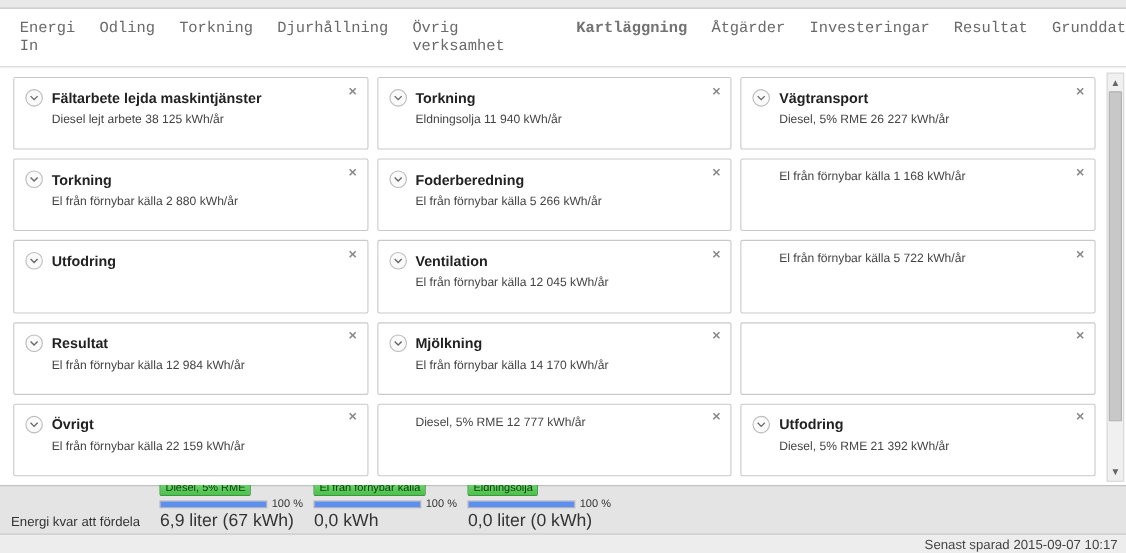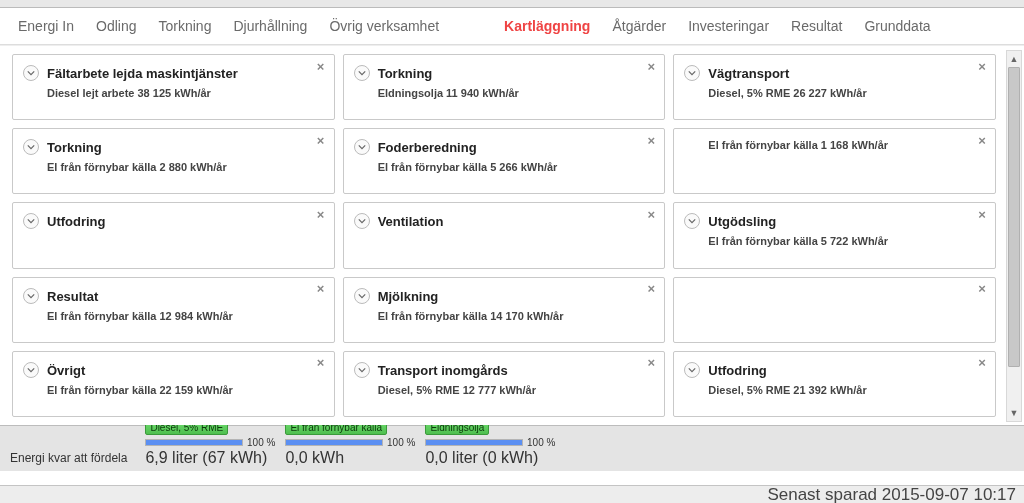--- a/index.html
+++ b/index.html
@@ -20,22 +20,22 @@
   }
   .tabs {
     display: flex;
     gap: 22px;
     padding: 10px 18px 10px 18px;
     border-bottom: 1px solid #ddd;
     background: #fff;
     font-size: 14px;
     color: #6a6a6a;
   }
-  .tab { cursor: pointer; }
-  .tab.active { color: #ef4444; font-weight: 700; padding-left: 43px; }
+  .tab { cursor: pointer; font-family: Liberation Mono, monospace; }
+  .tab.active { color: #737373; font-weight: 700; padding-left: 43px; }
   .content-wrap {
     position: relative;
     height: 380px;
     overflow: hidden;
     border-top: 1px solid #eee;
   }
   .cards {
     display: grid;
     grid-template-columns: repeat(3, 1fr);
     gap: 8px;
@@ -61,21 +61,21 @@
     display: flex;
     align-items: center;
     justify-content: center;
     color: #888;
     font-size: 13px;
     font-weight: bold;
     cursor: pointer;
   }
   .card-head {
     display: flex;
-    align-items: flex-end;
+    align-items: center;
     gap: 8px;
     margin-bottom: 6px;
   }
   .expand-btn {
     width: 16px;
     height: 16px;
     border: 1px solid #bbb;
     border-radius: 50%;
     display: flex;
     align-items: center;
@@ -87,21 +87,20 @@
   .expand-btn svg { width: 8px; height: 8px; }
   .card-title {
     font-weight: 700;
     font-size: 13px;
     color: #222;
   }
   .card-sub {
     font-size: 11px;
     color: #444;
     margin-left: 24px;
-    font-weight: bold;
   }
   .scrollbar {
     position: absolute;
     right: 2px;
     top: 4px;
     width: 16px;
     height: 372px;
     background: #f0f0f0;
     border: 1px solid #d8d8d8;
   }
@@ -155,21 +154,21 @@
   }
   .gauge-fill {
     position:absolute;left:0;top:0;bottom:0;
     background:#5b8ff2;
   }
   .gauge-pct{font-size:10px;color:#333;white-space:nowrap;}
   .gauge-sub{font-size:16px;color:#333;margin-top:1px;}
   .statusbar {
     position:absolute;bottom:0;left:0;right:0;
     height:18px;background:#ededed;border-top:1px solid #c4c4c4;
-    font-size:17px;color:#444;
+    font-size:12px;color:#444;
     display:flex;justify-content:flex-end;align-items:center;
     padding:4px 8px;
   }
 </style>
 </head>
 <body>
 
 <div class="topbar"></div>
 
 <div class="tabs" id="tabs">
@@ -265,31 +264,24 @@
       <div class="card">
         <div class="close">×</div>
         <div class="card-head">
           <div class="expand-btn">
             <span><svg viewBox="0 0 10 10">
                 <path d="M1 3 L5 7 L9 3" fill="none" stroke="#666" stroke-width="1.5"></path>
               </svg></span>
           </div>
           <div class="card-title">Ventilation</div>
         </div>
-      </div>
-      <div class="card">
-        <div class="close">×</div>
-        <div class="card-head">
-          <div class="expand-btn">
-            <span><svg viewBox="0 0 10 10">
-                <path d="M1 3 L5 7 L9 3" fill="none" stroke="#666" stroke-width="1.5"></path>
-              </svg></span>
-          </div>
-          <div class="card-title">Utgödsling</div>
-        </div>
+        <div class="card-sub">El från förnybar källa  12 045 kWh/år</div>
+      </div>
+      <div class="card">
+        <div class="close">×</div>
         <div class="card-sub">El från förnybar källa  5 722 kWh/år</div>
       </div>
       <div class="card">
         <div class="close">×</div>
         <div class="card-head">
           <div class="expand-btn">
             <span><svg viewBox="0 0 10 10">
                 <path d="M1 3 L5 7 L9 3" fill="none" stroke="#666" stroke-width="1.5"></path>
               </svg></span>
           </div>
@@ -319,28 +311,20 @@
             <span><svg viewBox="0 0 10 10">
                 <path d="M1 3 L5 7 L9 3" fill="none" stroke="#666" stroke-width="1.5"></path>
               </svg></span>
           </div>
           <div class="card-title">Övrigt</div>
         </div>
         <div class="card-sub">El från förnybar källa  22 159 kWh/år</div>
       </div>
       <div class="card">
         <div class="close">×</div>
-        <div class="card-head">
-          <div class="expand-btn">
-            <span><svg viewBox="0 0 10 10">
-                <path d="M1 3 L5 7 L9 3" fill="none" stroke="#666" stroke-width="1.5"></path>
-              </svg></span>
-          </div>
-          <div class="card-title">Transport inomgårds</div>
-        </div>
         <div class="card-sub">Diesel, 5% RME 12 777 kWh/år</div>
       </div>
       <div class="card">
         <div class="close">×</div>
         <div class="card-head">
           <div class="expand-btn">
             <span><svg viewBox="0 0 10 10">
                 <path d="M1 3 L5 7 L9 3" fill="none" stroke="#666" stroke-width="1.5"></path>
               </svg></span>
           </div>

